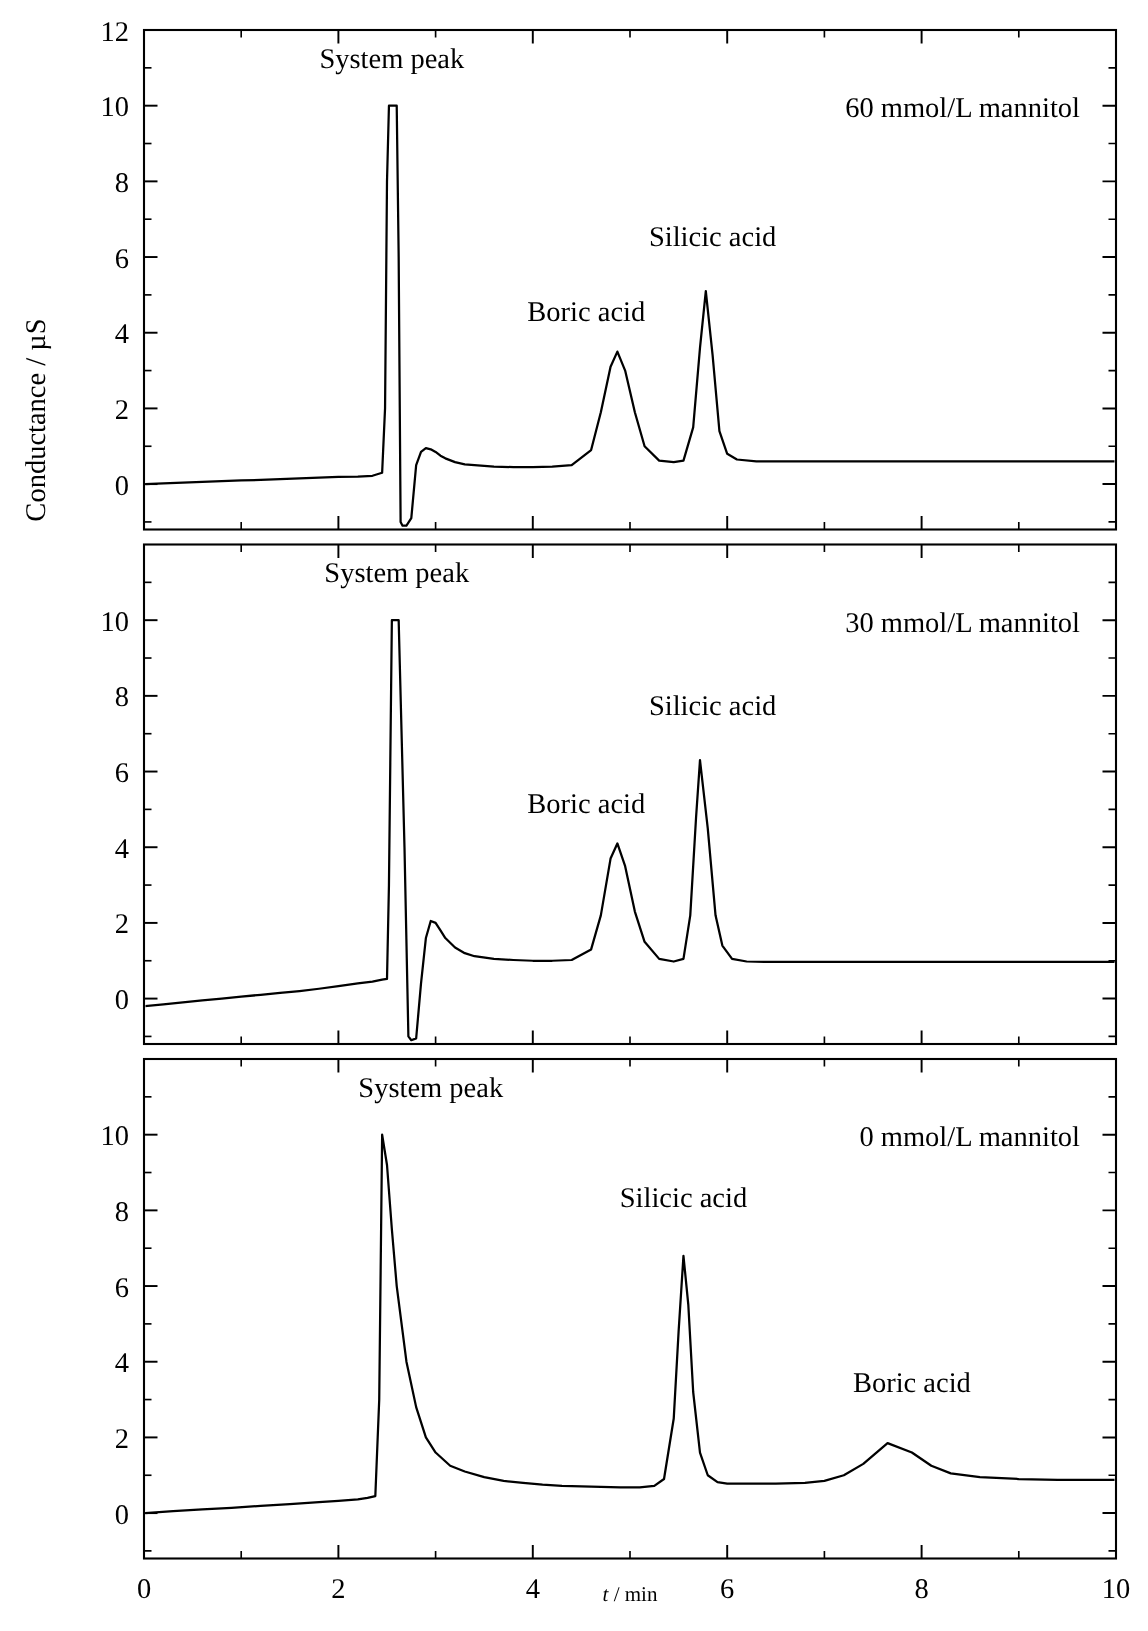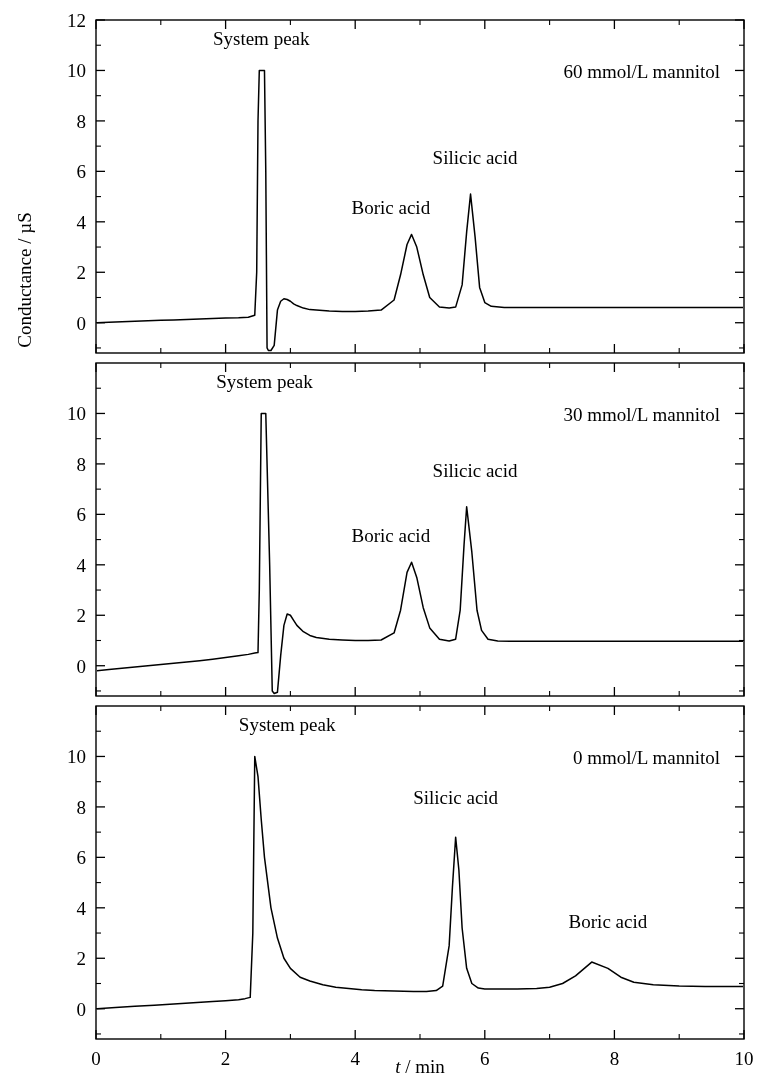--- a/index.html
+++ b/index.html
@@ -33,21 +33,21 @@
     font-size: 19px;
     font-family: "Liberation Serif", serif;
     white-space: nowrap;
   }
   .xlabel {
     position: absolute;
     left: 96px;
     top: 1056px;
     width: 648px;
     text-align: center;
-    font-size: 19px;
+    font-size: 14px;
     font-family: "Liberation Serif", serif;
   }
   .xlabel i { font-style: italic; }
   svg { display: block; }
   text {
     font-family: "Liberation Serif", serif;
     fill: #000000;
   }
   .tick-label { font-size: 19px; }
   .anno { font-size: 19px; }

